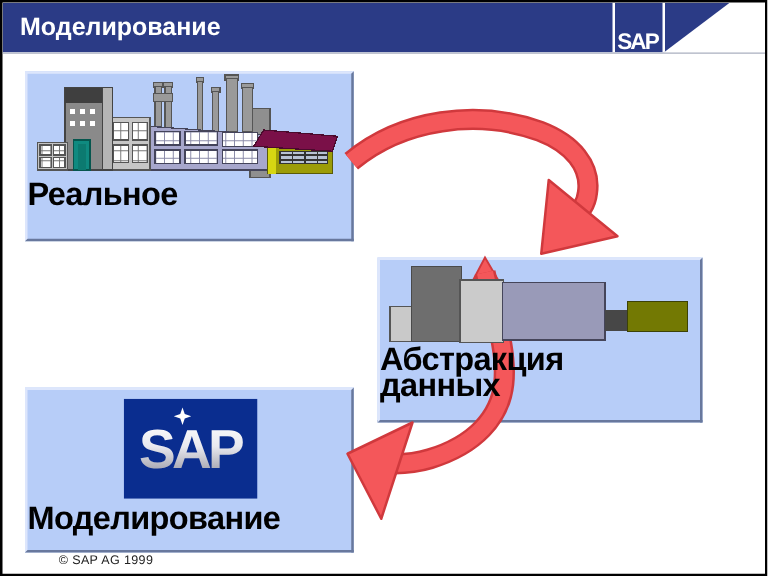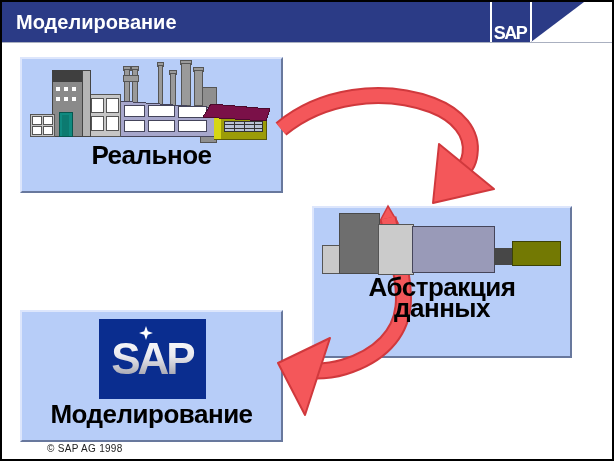--- a/index.html
+++ b/index.html
@@ -16,23 +16,23 @@
     font-size:20px;font-weight:bold;white-space:nowrap;}
   .header-sep{position:absolute;top:0;width:2px;height:100%;background:#ffffff;}
   .sep1{left:488px;} .sep2{left:528px;}
   .header-brand{position:absolute;left:488px;bottom:0;width:40px;text-align:center;
     color:#ffffff;font-size:18px;font-weight:800;letter-spacing:-1.5px;line-height:18px;}
   
   .box{position:absolute;box-sizing:border-box;background:#b7cdf8;
     border-top:2px solid #dde6fc;border-left:2px solid #dde6fc;
     border-right:2px solid #68789d;border-bottom:2px solid #68789d;}
   .box-real{left:18px;top:55px;width:263px;height:136px;}
-  .box-abstr{left:310px;top:204px;width:260px;height:152px;}
+  .box-abstr{left:300px;top:204px;width:260px;height:132px;}
   .box-model{left:18px;top:308px;width:263px;height:132px;}
-  .box-label{position:absolute;left:0;width:100%;text-align:center;color:#000;
+  .box-label{position:absolute;left:0;width:100%;color:#000;
     font-size:26px;font-weight:bold;line-height:20px;letter-spacing:-0.5px;}
   .box-label span{display:block;}
   .label-real{top:86px;}
   .label-abstr{top:69px;line-height:21px;z-index:3;}
   .label-model{top:92px;}
   .illus{position:absolute;left:-2px;top:-2px;}
   .machine-svg{z-index:2;}
   .logo-svg{position:absolute;left:77px;top:7px;z-index:2;}
   
   .arrows{position:absolute;left:0;top:0;z-index:1;pointer-events:none;}
@@ -177,15 +177,15 @@
     </g>
 
     <g>
       <polygon points="386,204 377,221 396,221" fill="#f4575a" stroke="#d0393d" stroke-width="1.5"></polygon>
       <path d="M 386 216 C 393 248 404 278 401 305 C 398 332 378 354 342 365 C 332 368 322 369 314 369" fill="none" stroke="#d0393d" stroke-width="17"></path>
       <path d="M 386 216 C 393 248 404 278 401 305 C 398 332 378 354 342 365 C 332 368 322 369 314 369" fill="none" stroke="#f4575a" stroke-width="13"></path>
       <polygon points="276,361 328,336 303,413" fill="#f4575a" stroke="#d0393d" stroke-width="2" stroke-linejoin="round"></polygon>
     </g>
   </svg>
 
-  <div class="footer">© SAP AG 1998</div>
+  <div class="footer">© SAP AG 1999</div>
 
 </div>
 
 </body></html>

